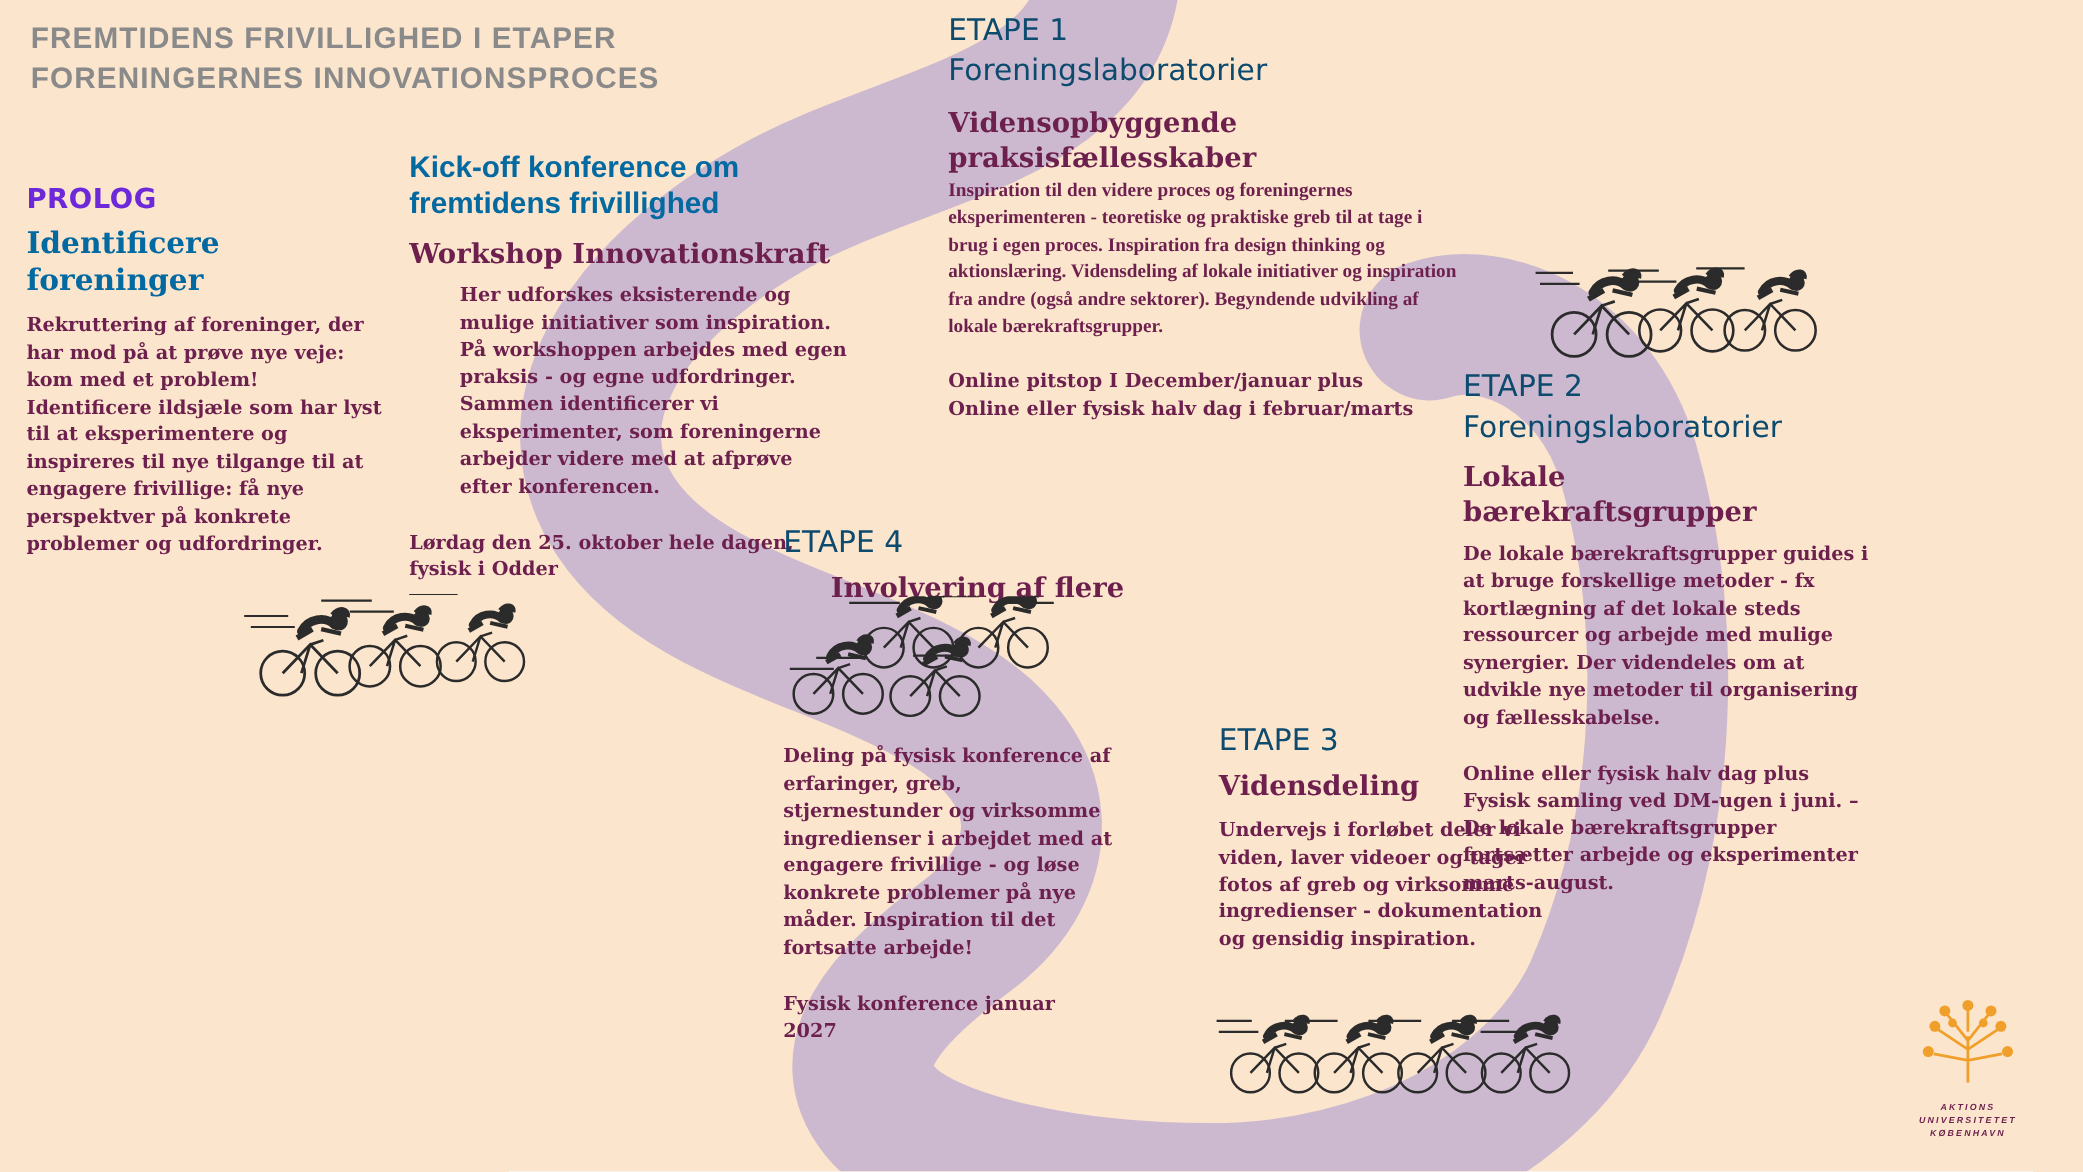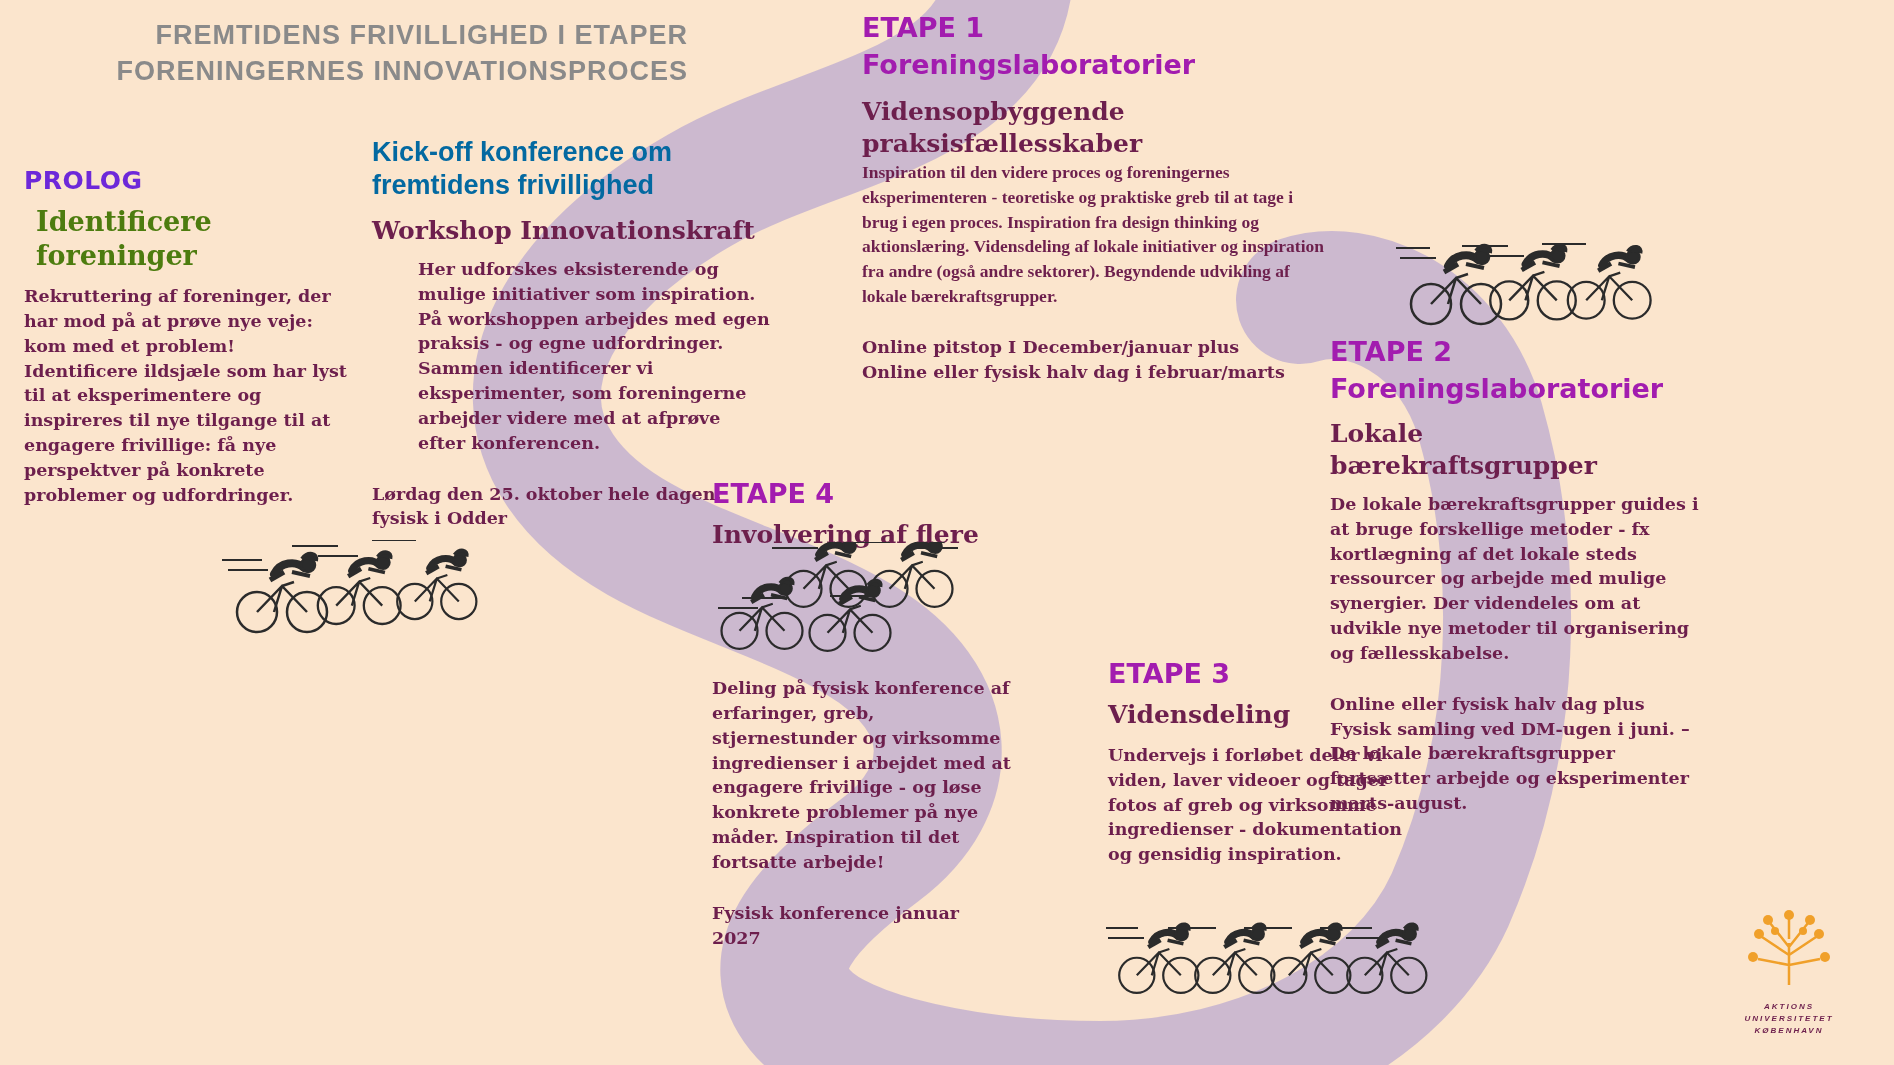--- a/index.html
+++ b/index.html
@@ -33,41 +33,40 @@
   }
   .h-main {
     font-weight: bold;
     color: #8a8a8a;
     letter-spacing: 1px;
     font-size: 27px;
     line-height: 1.32;
     text-transform: uppercase;
   }
   .etape-label {
-    color: #a21caf;
-    font-weight: bold;
+    color: #0c4a6e;
+    font-weight: normal;
     font-size: 27px;
     line-height: 1.22;
     font-family: "DejaVu Sans", sans-serif;
   }
   .prolog-label {
     color: #6d28d9;
     font-weight: bold;
     font-size: 25px;
     letter-spacing: .5px;
     font-family: "DejaVu Sans", sans-serif;
     margin-top: 44px;
   }
   .title-purple {
-    color: #4d7c0f;
+    color: #0369a1;
     font-weight: bold;
     font-size: 27px;
     line-height: 1.26;
     font-family: "DejaVu Serif", serif;
-    margin-left: 12px;
   }
   .subtitle-purple {
     color: #6d1f4d;
     font-weight: bold;
     font-size: 25px;
     line-height: 1.28;
     font-family: "DejaVu Serif", serif;
   }
   .body-purple {
     color: #6d1f4d;
@@ -114,21 +113,21 @@
              C 560 270, 500 380, 560 470
              C 620 560, 760 580, 860 640
              C 960 700, 960 790, 880 850
              C 800 910, 760 960, 800 1010
              C 840 1060, 980 1085, 1100 1085
              C 1260 1085, 1400 1010, 1450 900
              C 1520 740, 1520 560, 1480 420
              C 1450 320, 1360 280, 1300 300" fill="none" stroke="#c9b6cf" stroke-width="128" stroke-linecap="round" stroke-linejoin="round" opacity="0.95"></path>
   </svg>
 
-  <div class="block" style="left:28px; top:18px; width:660px;text-align:right;">
+  <div class="block" style="left:28px; top:18px; width:660px;">
     <div class="h-main">FREMTIDENS FRIVILLIGHED I ETAPER</div>
     <div class="h-main">FORENINGERNES INNOVATIONSPROCES</div>
   </div>
 
   <div class="block" style="left:24px; top:122px; width:330px;">
     <div class="prolog-label">PROLOG</div>
     <div class="title-purple" style="margin-top:10px; white-space:pre-line;">Identificere
 foreninger</div>
     <div class="body-purple" style="margin-top:11px;">Rekruttering af foreninger, der har mod på at prøve nye veje: kom med et problem! Identificere ildsjæle som har lyst til at eksperimentere og inspireres til nye tilgange til at engagere frivillige: få nye perspektver på konkrete problemer og udfordringer.</div>
   </div>
@@ -154,21 +153,21 @@
     <div class="etape-label">ETAPE 2</div>
     <div class="etape-label" style="margin-top:4px;">Foreningslaboratorier</div>
     <div class="subtitle-purple" style="margin-top:12px; white-space:pre-line;">Lokale
 bærekraftsgrupper</div>
     <div class="body-purple" style="margin-top:10px;">De lokale bærekraftsgrupper guides i at  bruge forskellige metoder - fx  kortlægning af det lokale steds ressourcer og arbejde med mulige synergier. Der videndeles om at udvikle nye metoder til organisering og fællesskabelse.</div>
     <div class="body-purple" style="margin-top:26px;">Online eller fysisk halv dag plus Fysisk samling ved DM-ugen i juni. – De lokale bærekraftsgrupper fortsætter arbejde og eksperimenter marts-august.</div>
   </div>
 
   <div class="block" style="left:712px; top:478px; width:310px;">
     <div class="etape-label">ETAPE 4</div>
-    <div class="subtitle-purple" style="margin-top:8px;">Involvering af flere</div>
+    <div class="subtitle-purple" style="margin-top:8px;text-align:right;">Involvering af flere</div>
   </div>
   <div class="block" style="left:712px; top:676px; width:300px;">
     <div class="body-purple">Deling på fysisk konference af erfaringer, greb, stjernestunder og virksomme ingredienser i arbejdet med at engagere frivillige - og løse konkrete problemer på nye måder. Inspiration til det fortsatte arbejde!</div>
     <div class="body-purple" style="margin-top:26px;">Fysisk konference januar 2027</div>
   </div>
 
   <div class="block" style="left:1108px; top:658px; width:300px;">
     <div class="etape-label">ETAPE 3</div>
     <div class="subtitle-purple" style="margin-top:8px;">Vidensdeling</div>
     <div class="body-purple" style="margin-top:12px;">Undervejs i forløbet deler vi viden, laver videoer og tager fotos af greb og virksomme ingredienser - dokumentation og gensidig inspiration.</div>

